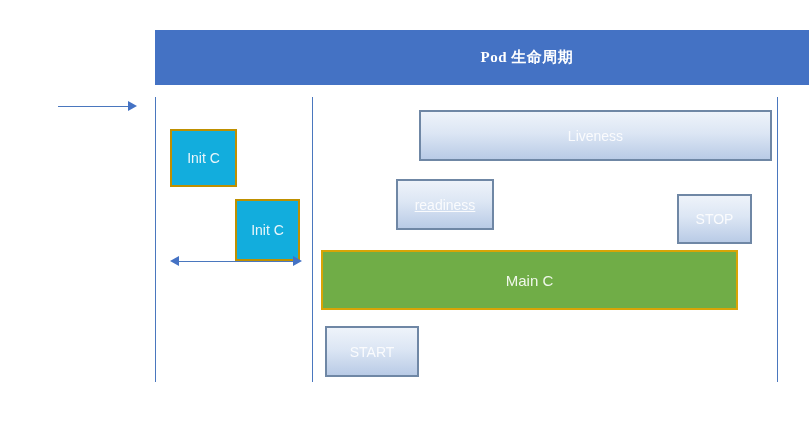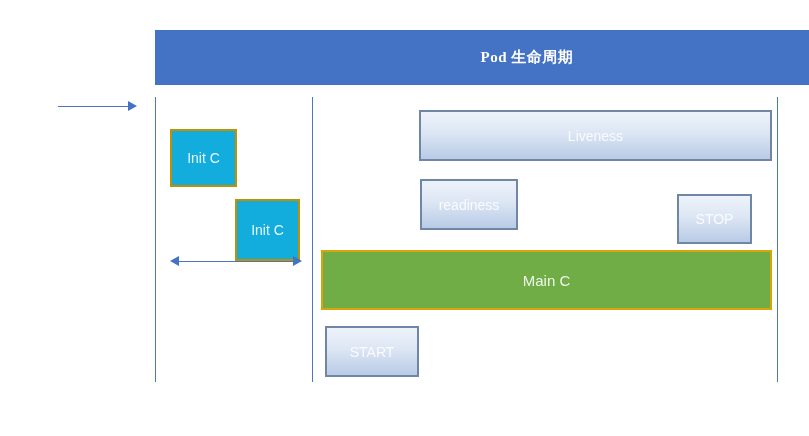--- a/index.html
+++ b/index.html
@@ -65,21 +65,21 @@
     margin-top: 23px;
   }
   .init-box.b1 { left: 170px; top: 106px;  width: 67px; height: 58px; }
   .init-box.b2 { left: 235px; top: 176px;  width: 65px; height: 62px; }
 
   
   .main-box {
     position: absolute;
     left: 321px;
     top: 250px;
-    width: 451px;
+    width: 417px;
     height: 60px;
     background: #70AD47;
     border: 2px solid #D9A406;
     box-sizing: border-box;
     display: flex;
     align-items: center;
     justify-content: center;
     color: #EFF7EA;
     font-size: 15px;
   }
@@ -90,21 +90,21 @@
     background: linear-gradient(to bottom, #EEF3FA 0%, #DCE6F4 45%, #B9CBE6 100%);
     border: 2px solid #6F87A5;
     box-sizing: border-box;
     display: flex;
     align-items: center;
     justify-content: center;
     color: #FAFBFD;
     font-size: 14px;
   }
   .probe-box.liveness  { left: 419px; top: 110px; width: 353px; height: 51px; }
-  .probe-box.readiness { left: 420px; top: 179px; width:  98px; height: 51px; }
+  .probe-box.readiness { left: 396px; top: 179px; width:  98px; height: 51px; text-decoration: underline; }
   .probe-box.stop      { left: 677px; top: 194px; width:  75px; height: 50px; }
   .probe-box.start     { left: 325px; top: 326px; width:  94px; height: 51px; text-align: right; }
 
   
   .annot-wrap {
     position: absolute;
     left: 28px;
     top: 100px;
     width: 118px;
   }

